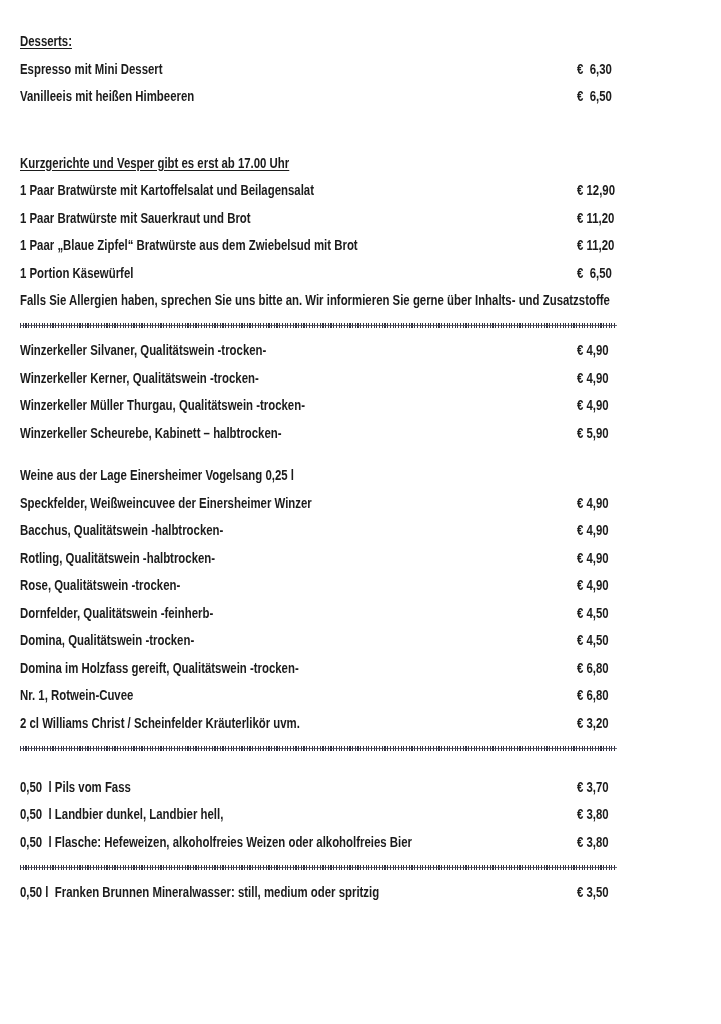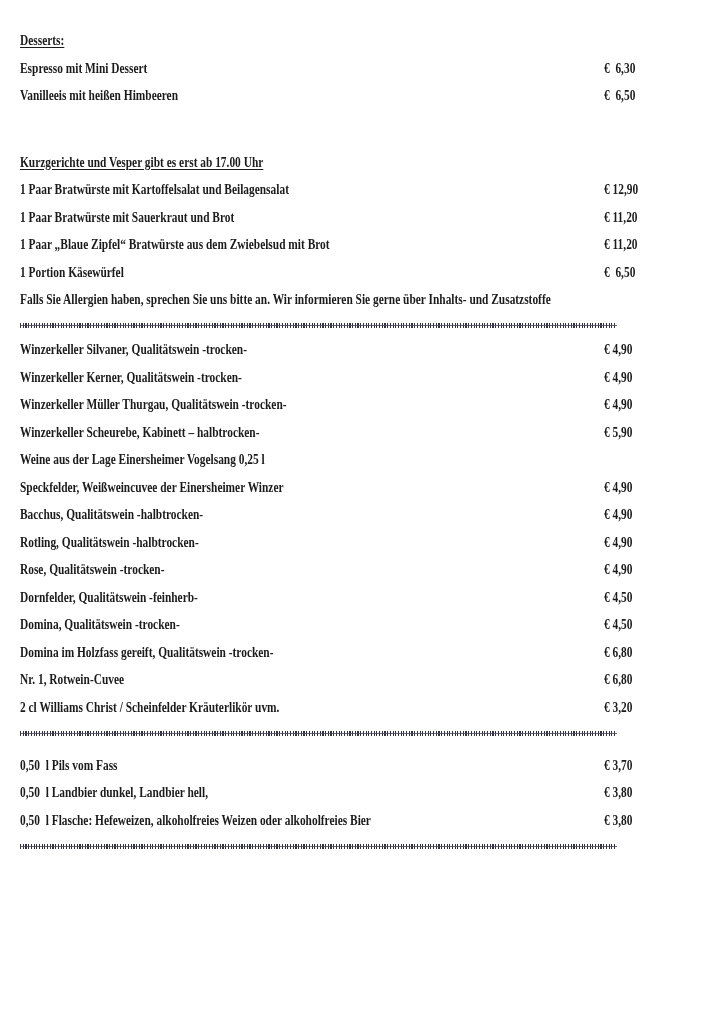--- a/index.html
+++ b/index.html
@@ -13,21 +13,20 @@
     overflow: hidden;
     font-family: "Liberation Sans", sans-serif;
     font-weight: bold;
     color: #1b1b1b;
   }
   .page {
     box-sizing: border-box;
     width: 695px;
     height: 1024px;
     padding: 27px 20px 0 20px;
-    font-family: Liberation Serif, serif;
   }
   .row {
     position: relative;
     height: 27.5px;
     line-height: 27.5px;
     font-size: 15px;
     white-space: pre;
   }
   
   .txt {
@@ -35,36 +34,36 @@
     transform: scaleX(0.76);
     transform-origin: 0 50%;
     white-space: pre;
   }
   .heading.underlined .txt {
     text-decoration: underline;
     text-underline-offset: 2px;
   }
   .price {
     position: absolute;
-    left: 584px;
+    left: 557px;
     top: 0;
     white-space: pre;
   }
   .divider {
     height: 5px;
     width: 597px;
     margin: 9.5px 0 8px 0;
     background-image:
       linear-gradient(to bottom, transparent 2px, rgba(75,75,92,0.85) 2px, rgba(75,75,92,0.85) 3px, transparent 3px),
       repeating-linear-gradient(90deg, #30303f 0px, #30303f 1.1px, transparent 1.1px, transparent 2.7px);
   }
   
   [data-name="section-kurzgerichte"] { margin-top: 39px; }
-  [data-name="section-einersheimer-weine"] { margin-top: 0; }
-  [data-name="section-biere"] .items { margin-top: 16px; }
+  [data-name="section-einersheimer-weine"] { margin-top: 15px; }
+  [data-name="section-biere"] .items { margin-top: 22px; }
 </style>
 </head>
 <body>
 
 <div class="page" data-name="menu-page">
   <div id="menu" data-name="menu-content">
       <section class="section" data-name="section-desserts">
         <div class="row heading underlined" data-name="section-heading"><span class="txt" data-name="section-heading-text">Desserts:</span></div>
         <div class="items" data-name="section-items">
           <div class="row item" data-name="menu-item"><span class="txt name" data-name="menu-item-name">Espresso mit Mini Dessert</span><span class="price" data-name="menu-item-price"><span class="txt" data-name="menu-item-price-text">€  6,30</span></span></div>
@@ -107,15 +106,18 @@
       <div class="divider" data-name="dotted-divider"></div>
       <section class="section" data-name="section-biere">
         <div class="items" data-name="section-items">
           <div class="row item" data-name="menu-item"><span class="txt name" data-name="menu-item-name">0,50  l Pils vom Fass</span><span class="price" data-name="menu-item-price"><span class="txt" data-name="menu-item-price-text">€ 3,70</span></span></div>
           <div class="row item" data-name="menu-item"><span class="txt name" data-name="menu-item-name">0,50  l Landbier dunkel, Landbier hell,</span><span class="price" data-name="menu-item-price"><span class="txt" data-name="menu-item-price-text">€ 3,80</span></span></div>
           <div class="row item" data-name="menu-item"><span class="txt name" data-name="menu-item-name">0,50  l Flasche: Hefeweizen, alkoholfreies Weizen oder alkoholfreies Bier</span><span class="price" data-name="menu-item-price"><span class="txt" data-name="menu-item-price-text">€ 3,80</span></span></div>
         </div>
       </section>
       <div class="divider" data-name="dotted-divider"></div>
       <section class="section" data-name="section-saefte">
+        <div class="items" data-name="section-items">
+          <div class="row item" data-name="menu-item"><span class="txt name" data-name="menu-item-name">0,50 l  Franken Brunnen Mineralwasser: still, medium oder spritzig</span><span class="price" data-name="menu-item-price"><span class="txt" data-name="menu-item-price-text">€ 3,50</span></span></div>
+        </div>
       </section>
     </div>
 </div>
 
 </body></html>

